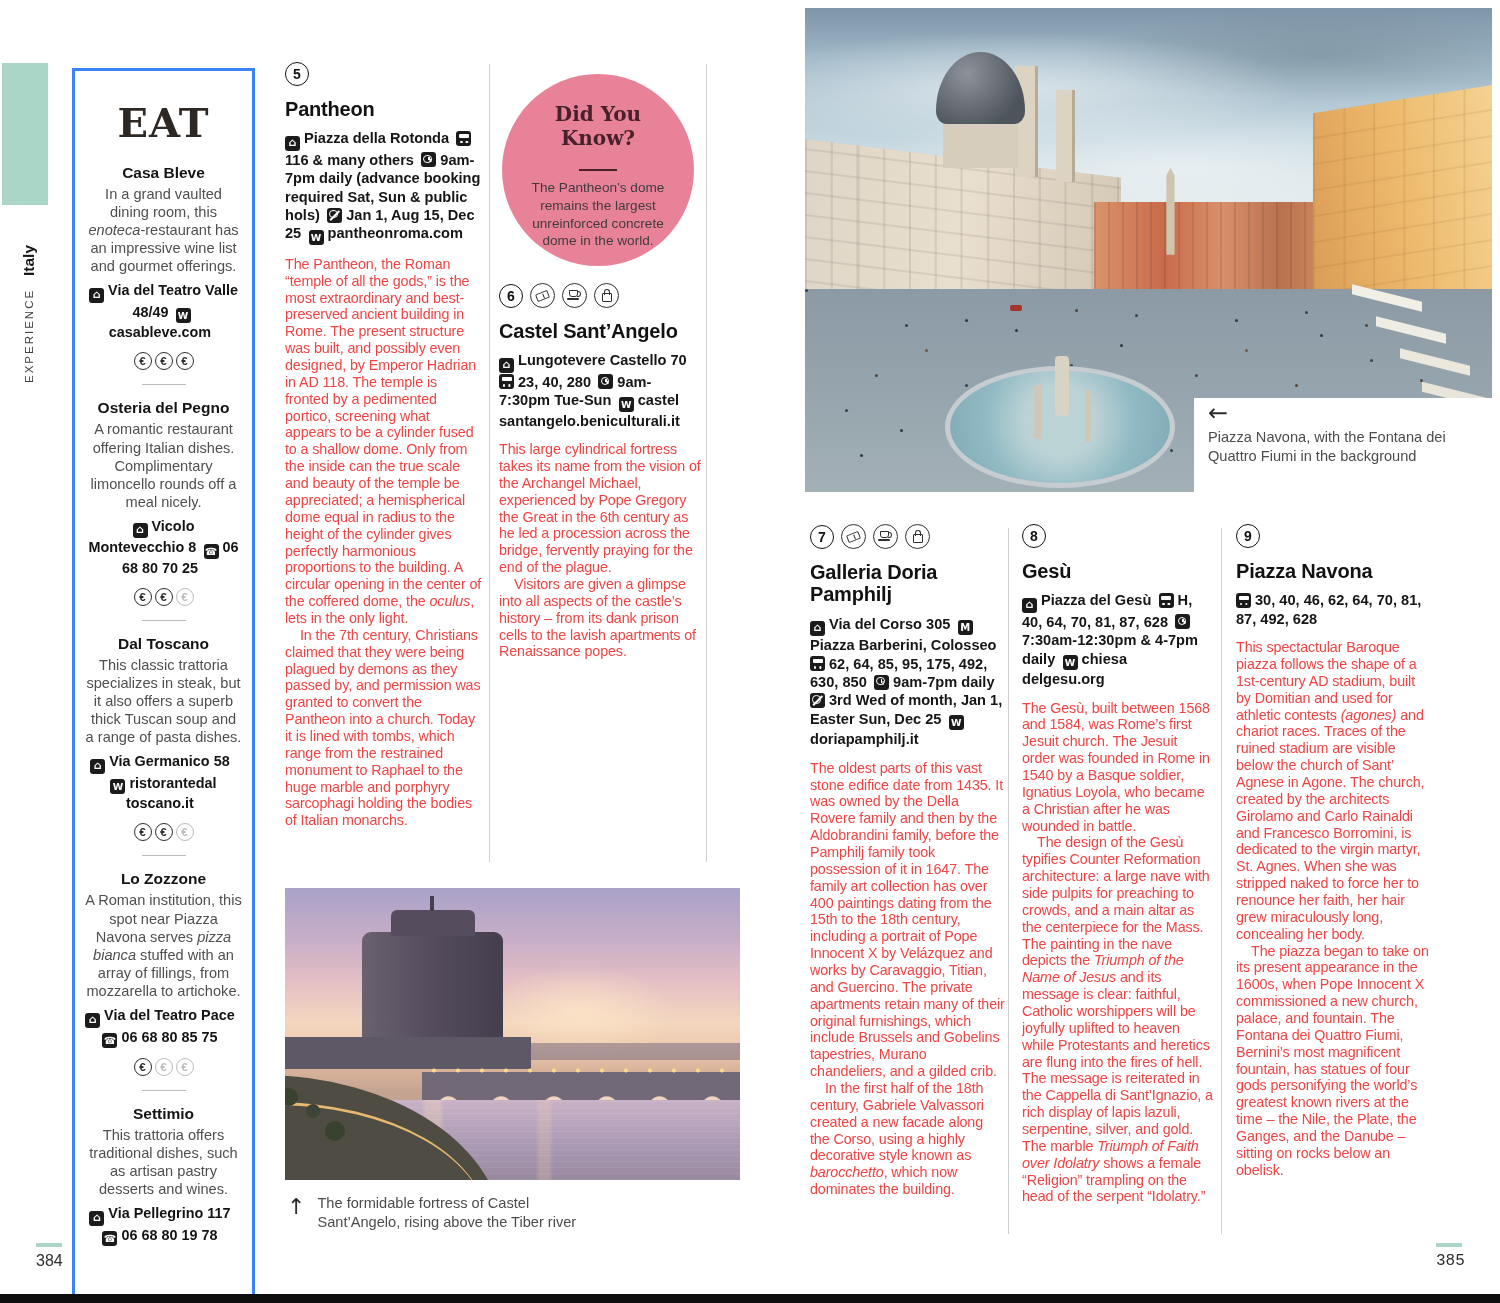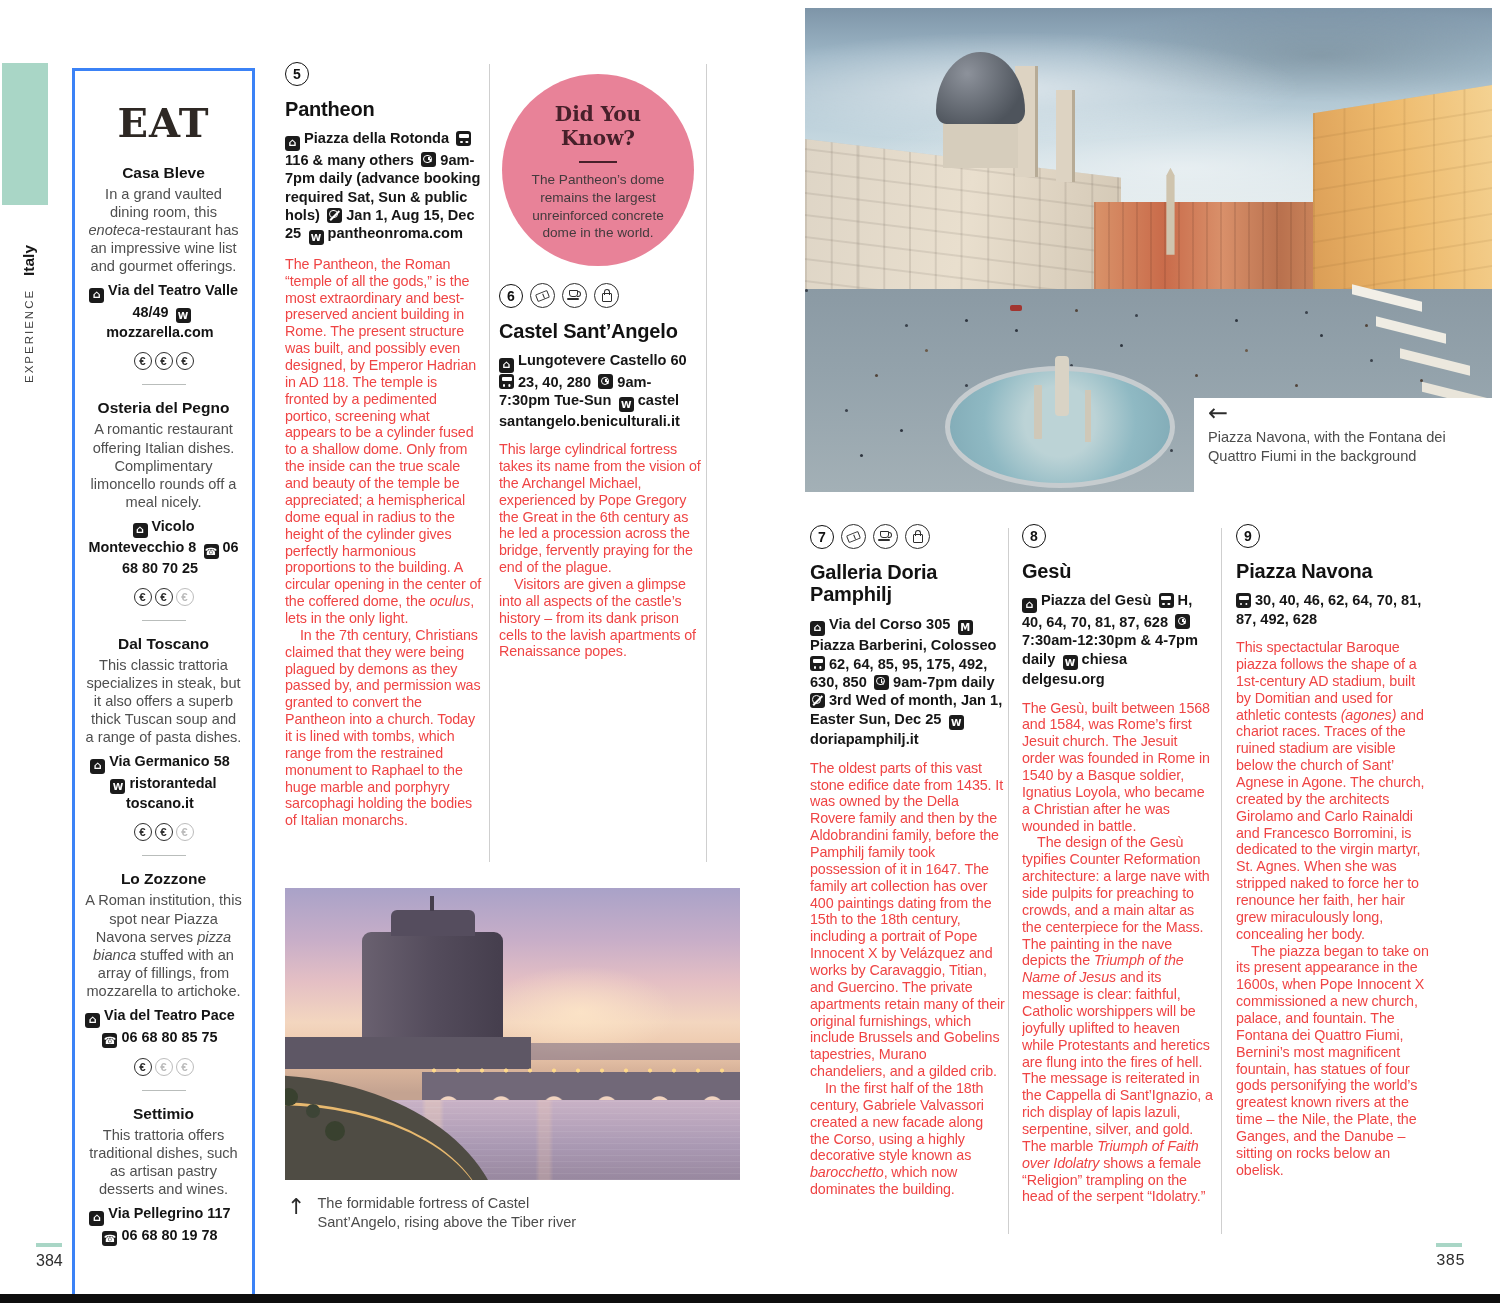--- a/index.html
+++ b/index.html
@@ -79,21 +79,21 @@
   #sight-galleria{left:810px;top:524px;width:195px;height:712px;}
   #sight-gesu{left:1022px;top:524px;width:191px;height:712px;}
   #sight-navona{left:1236px;top:524px;width:197px;height:712px;}
 
   .vln{position:absolute;width:1px;background:#cfcfcf;}
 
   
   .dyk{position:absolute;left:502px;top:74px;width:192px;height:192px;border-radius:50%;background:#e88298;
        display:flex;flex-direction:column;align-items:center;justify-content:center;text-align:center;
        padding:0 18px;box-sizing:border-box;}
-  .dyk-title{font-family:"DejaVu Serif",serif;font-weight:bold;font-size:20px;color:#47202a;margin:4px;}
+  .dyk-title{font-family:"DejaVu Serif",serif;font-weight:bold;font-size:20px;color:#47202a;margin:12px;}
   .dyk-rule{width:38px;height:2px;background:#47202a;margin:7px auto 8px;}
   .dyk-text{font-size:13.6px;color:#433a3d;line-height:1.3;margin:0;}
 
   
   .photo{position:absolute;overflow:hidden;}
   #photo-navona{left:805px;top:8px;width:687px;height:484px;
      background:linear-gradient(180deg,#7e95a8 0%,#9db6c6 10%,#c2d5de 26%,#dde7ea 40%,#e9edec 52%,#cdd5d8 60%,#9aa8b0 70%);}
   .ph1-clouds{position:absolute;left:0;top:0;width:100%;height:55%;
      background:radial-gradient(60% 30% at 30% 30%,rgba(255,255,255,.55),transparent 70%),
                 radial-gradient(50% 25% at 75% 18%,rgba(90,105,115,.35),transparent 70%),
@@ -186,21 +186,21 @@
   <div class="spine-text">
     <span class="spine-exp">EXPERIENCE</span><span class="spine-reg">Italy</span>
   </div>
 
   <div class="eat-frame">
     <h1 class="eat-title">EAT</h1>
     <div id="eat-entries">
         <div class="eat-entry">
           <h3 class="eat-name">Casa Bleve</h3>
           <p class="eat-desc">In a grand vaulted dining room, this <em>enoteca</em>-restaurant has an impressive wine list and gourmet offerings.</p>
-          <p class="eat-info"><span class="sq-ic ic-home">⌂</span><span>Via del Teatro Valle 48/49 </span><span class="sq-ic ic-web">W</span><span>mozzarella.com </span></p>
+          <p class="eat-info"><span class="sq-ic ic-home">⌂</span><span>Via del Teatro Valle 48/49 </span><span class="sq-ic ic-web">W</span><span>casableve.com </span></p>
           <div class="euros"><span class="euro on">€</span><span class="euro on">€</span><span class="euro on">€</span></div>
         </div>
         <div class="eat-divider"></div>
         <div class="eat-entry">
           <h3 class="eat-name">Osteria del Pegno</h3>
           <p class="eat-desc">A romantic restaurant offering Italian dishes. Complimentary limoncello rounds off a meal nicely.</p>
           <p class="eat-info"><span class="sq-ic ic-home">⌂</span><span>Vicolo Montevecchio 8 </span><span class="sq-ic ic-phone">☎</span><span>06 68 80 70 25 </span></p>
           <div class="euros"><span class="euro on">€</span><span class="euro on">€</span><span class="euro off">€</span></div>
         </div>
         <div class="eat-divider"></div>
@@ -255,21 +255,21 @@
           <span class="g-ticket"></span>
         </span>
         <span class="badge">
           <span class="g-cup"></span>
         </span>
         <span class="badge">
           <span class="g-bag"></span>
         </span>
       </div>
     <h2 class="s-title">Castel Sant’Angelo</h2>
-    <p class="s-info"><span class="sq-ic ic-home">⌂</span><span>Lungotevere Castello 60 </span><span class="sq-ic ic-bus"></span><span>23, 40, 280 </span><span class="sq-ic ic-clock"></span><span>9am-7:30pm Tue-Sun </span><span class="sq-ic ic-web">W</span><span>castel santangelo.beniculturali.it </span></p>
+    <p class="s-info"><span class="sq-ic ic-home">⌂</span><span>Lungotevere Castello 70 </span><span class="sq-ic ic-bus"></span><span>23, 40, 280 </span><span class="sq-ic ic-clock"></span><span>9am-7:30pm Tue-Sun </span><span class="sq-ic ic-web">W</span><span>castel santangelo.beniculturali.it </span></p>
     <div class="s-body">
         <p>This large cylindrical fortress takes its name from the vision of the Archangel Michael, experienced by Pope Gregory the Great in the 6th century as he led a procession across the bridge, fervently praying for the end of the plague.</p>
         <p>Visitors are given a glimpse into all aspects of the castle’s history – from its dank prison cells to the lavish apartments of Renaissance popes.</p>
       </div>
   </div>
   <div class="sight" id="sight-galleria">
     <div class="s-head">
         <span class="numc">7</span>
         <span class="badge">
           <span class="g-ticket"></span>

